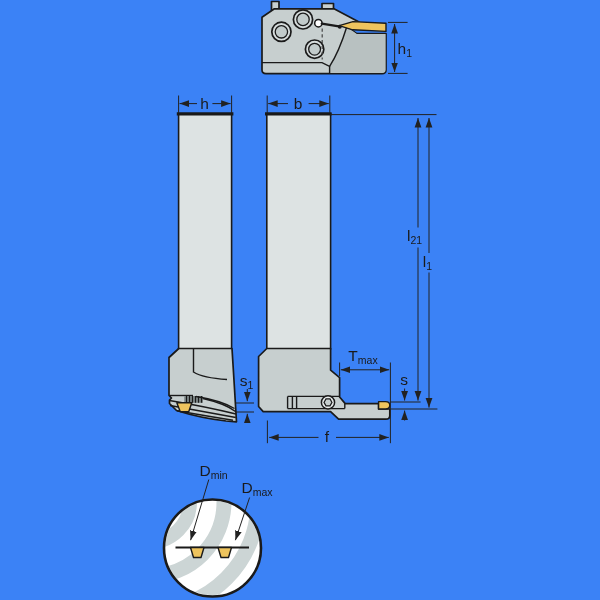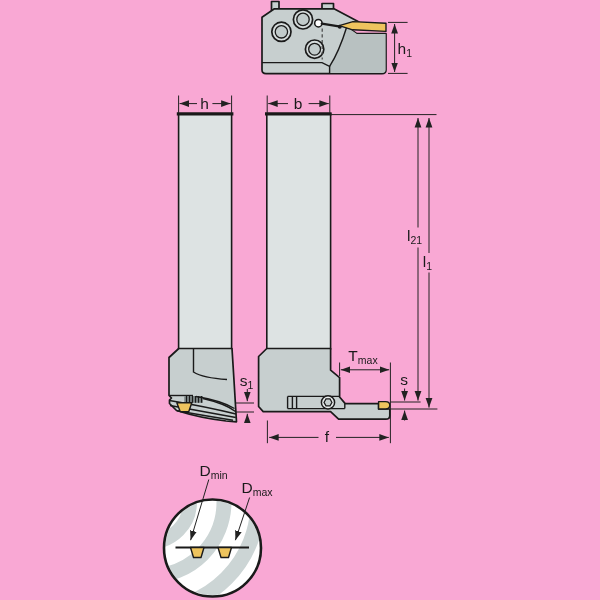--- a/index.html
+++ b/index.html
@@ -1,16 +1,16 @@
 <!DOCTYPE html>
 <html style="--line: #1a1a1a; --dim: #222222; --body: #c7cfcf; --body2: #b8c1c1; --shank: #dde3e3; --insert: #eec45e; --swoosh: #ccd5d5; --hatch: #8d9898;"><head>
 <meta charset="utf-8">
 <style>
   html,body { margin:0; padding:0; background:#fff; }
-  .stage { position:relative; width:600px; height:600px; background:#f9a8d4; overflow:hidden; }
+  .stage { position:relative; width:600px; height:600px; background:#3b82f6; overflow:hidden; }
   svg { display:block; }
   text { font-family:"Liberation Sans", sans-serif; fill:#1a1a1a; }
   .lbl { font-size:15.5px; }
   .sub { font-size:10.5px; }
   .body   { fill:var(--body);  stroke:var(--line); stroke-width:1.7; stroke-linejoin:round; }
   .body2  { fill:var(--body2); stroke:none; }
   .shank  { fill:var(--shank); stroke:var(--line); stroke-width:1.6; }
   .insert { fill:var(--insert); stroke:var(--line); stroke-width:1.4; stroke-linejoin:round; }
   .ln     { fill:none; stroke:var(--line); stroke-width:1.4; }
   .thick  { fill:none; stroke:var(--line); stroke-width:3.2; }

